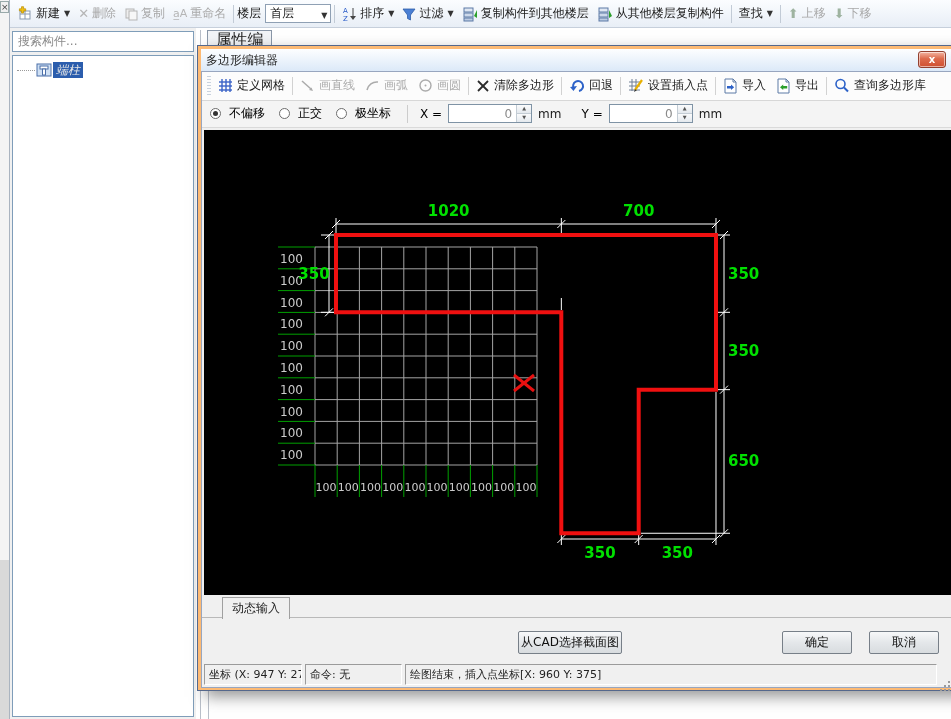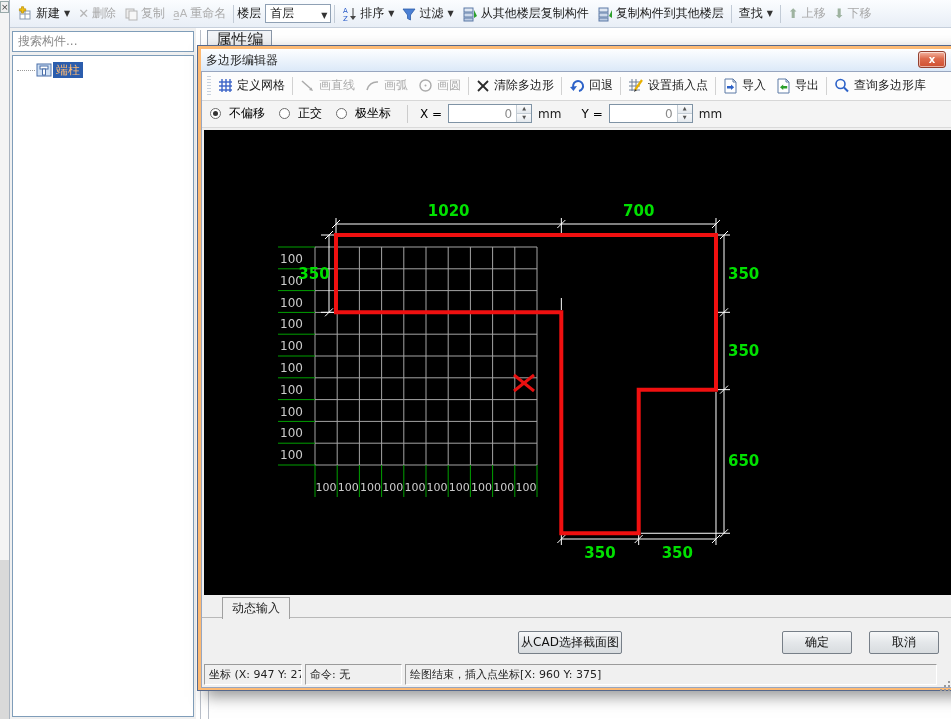--- a/index.html
+++ b/index.html
@@ -20,21 +20,21 @@
   .combo{width:66px;height:19px;border:1px solid #8fa0b4;background:#fff;display:flex;align-items:center;font-size:12px;padding-left:4px;position:relative;}
   .combo .caret{position:absolute;right:3px;top:6px;}
   .glyph-ico{font-size:13px;line-height:13px;}
 
   
   .sidebar{position:absolute;left:10px;top:28px;width:186px;height:691px;background:#f0f0f0;}
   .search-box{position:absolute;left:2px;top:3px;width:182px;height:21px;border:1px solid #7f9db9;background:#fff;font-size:12px;color:#8a8a8a;display:flex;align-items:center;padding-left:5px;}
   .tree-panel{position:absolute;left:2px;top:27px;width:182px;height:662px;border:1px solid #7f9db9;background:#ffffff;}
   .tree-row{display:flex;align-items:center;margin:6px 0 0 4px;font-size:12px;}
   .tree-dots{width:18px;border-top:1px dotted #9a9a9a;height:1px;margin-right:1px;}
-  .tree-label{background:#2b5dad;color:#fdba74;padding:0 3px;line-height:16px;}
+  .tree-label{background:#2b5dad;color:#e5e5e5;padding:0 3px;line-height:16px;font-style:italic;}
 
   
   .bg-tab{position:absolute;left:207px;top:30px;width:65px;height:20px;background:#f2f4f7;border:1px solid #8a97a8;border-bottom:none;font-size:16px;text-align:center;line-height:18px;color:#222;z-index:1;}
   .splitter-line{position:absolute;top:30px;bottom:0;width:1px;background:#b9bfc9;z-index:0;}
 
   
   .dialog{position:absolute;left:162px;top:45px;width:762px;height:646px;z-index:10;
     background:#fdba74;border:1px solid #55688c;padding:3px;
     box-shadow:8px 6px 14px rgba(70,70,70,.55);margin-left:35px;}
   .titlebar{height:22px;background:linear-gradient(#fdfeff,#dce9f8);display:flex;align-items:center;font-size:12px;color:#1c1c1c;padding-left:5px;position:relative;}
@@ -131,32 +131,32 @@
           <path d="M1 2h12L8.5 8v5l-3-1.5V8z" fill="#4a7fd4" stroke="#2d5da8" stroke-width="0.8"></path>
         </svg>
       <span>过滤</span>
         <span class="caret">▼</span>
     </div>
     <div class="tb-item">
       <svg width="16" height="16">
           <rect x="2" y="2" width="9" height="4" fill="#dfe7f2" stroke="#5c7aa6"></rect>
           <rect x="2" y="7" width="9" height="4" fill="#cdd9ea" stroke="#5c7aa6"></rect>
           <rect x="2" y="12" width="9" height="3" fill="#bccbe2" stroke="#5c7aa6"></rect>
-          <path d="M12 4v8l3-2z" fill="#2ca02c"></path>
-        </svg>
-      <span>从其他楼层复制构件</span>
+          <path d="M15 4v8l-3-2z" fill="#2ca02c"></path>
+        </svg>
+      <span>复制构件到其他楼层</span>
     </div>
     <div class="tb-item">
       <svg width="16" height="16">
           <rect x="2" y="2" width="9" height="4" fill="#dfe7f2" stroke="#5c7aa6"></rect>
           <rect x="2" y="7" width="9" height="4" fill="#cdd9ea" stroke="#5c7aa6"></rect>
           <rect x="2" y="12" width="9" height="3" fill="#bccbe2" stroke="#5c7aa6"></rect>
-          <path d="M15 4v8l-3-2z" fill="#2ca02c"></path>
-        </svg>
-      <span>复制构件到其他楼层</span>
+          <path d="M12 4v8l3-2z" fill="#2ca02c"></path>
+        </svg>
+      <span>从其他楼层复制构件</span>
     </div>
     <div class="tb-sep"></div>
     <div class="tb-item">
       <span>查找</span>
         <span class="caret">▼</span>
     </div>
     <div class="tb-sep"></div>
     <div class="tb-item disabled">
       <span class="glyph-ico" style="color:#9eb3a0">⬆</span>
       <span>上移</span>

